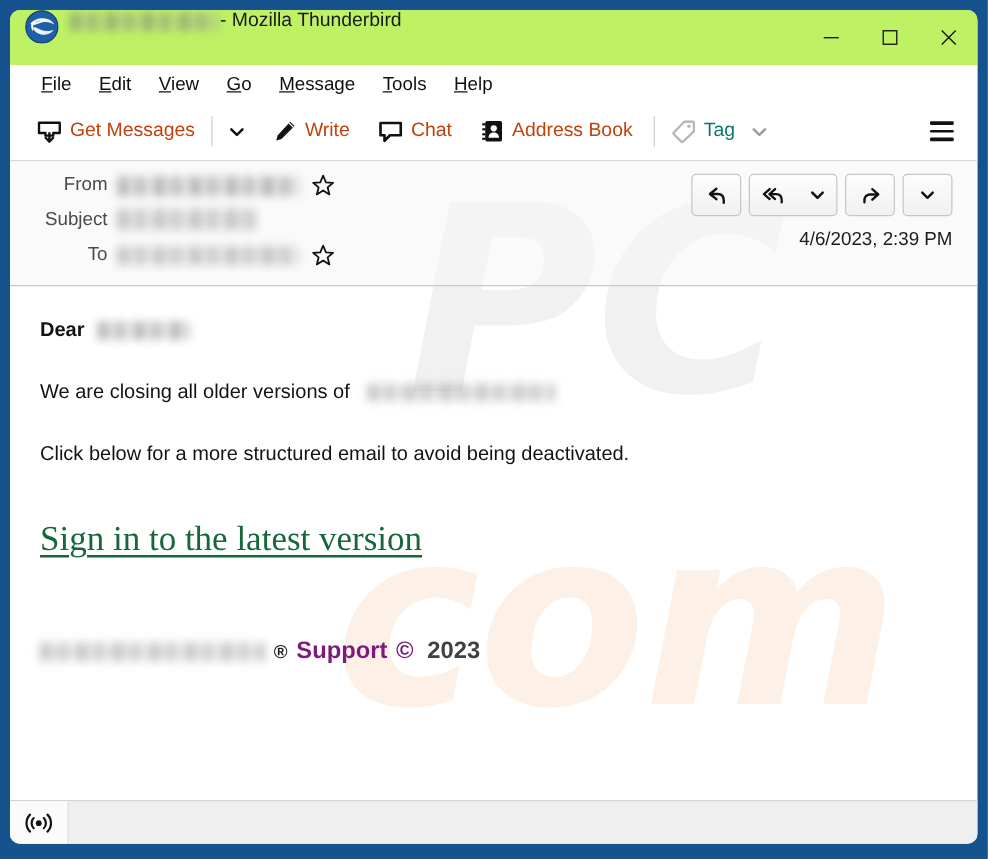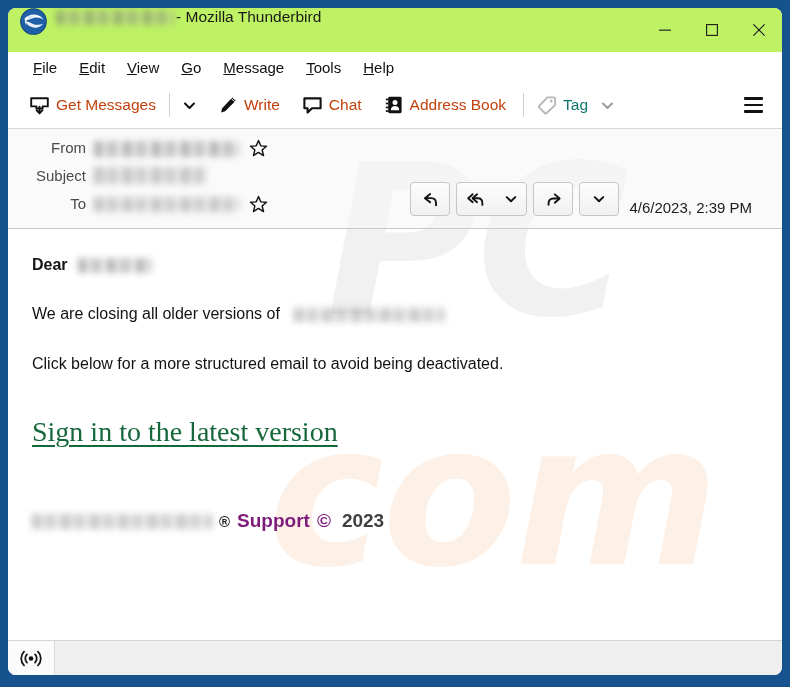--- a/index.html
+++ b/index.html
@@ -230,25 +230,24 @@
     font-size: 15px;
     color: #4a4a4a;
     font-family: "Liberation Sans", sans-serif;
   }
   .mh-value { display: flex; align-items: center; gap: 9px; }
   .star { cursor: default; display: flex; }
 
   .mh-right {
     flex: 0 0 auto;
     display: flex;
-    flex-direction: row;
+    flex-direction: column;
     align-items: flex-end;
-    padding-right: 30px;
+    padding-right: 20px;
     gap: 10px;
-    margin-top: 38px;
   }
   .replybar { display: flex; align-items: stretch; gap: 6px; }
   .rb {
     border: 1px solid #c6c6c6;
     background: linear-gradient(#fdfdfd, #f0f0f0);
     border-radius: 4px;
     height: 32px;
     min-width: 38px;
     display: flex;
     align-items: center;

